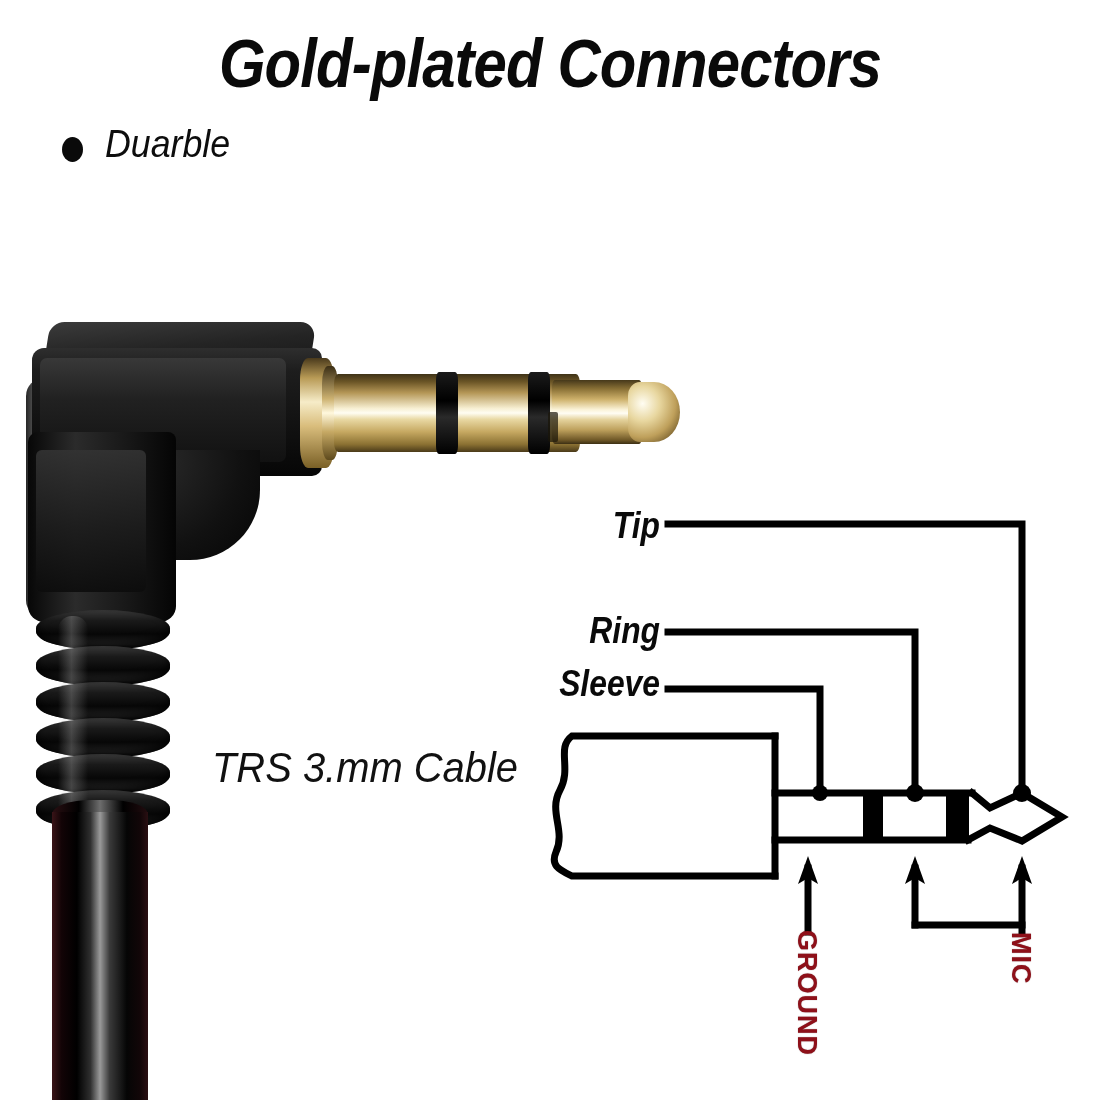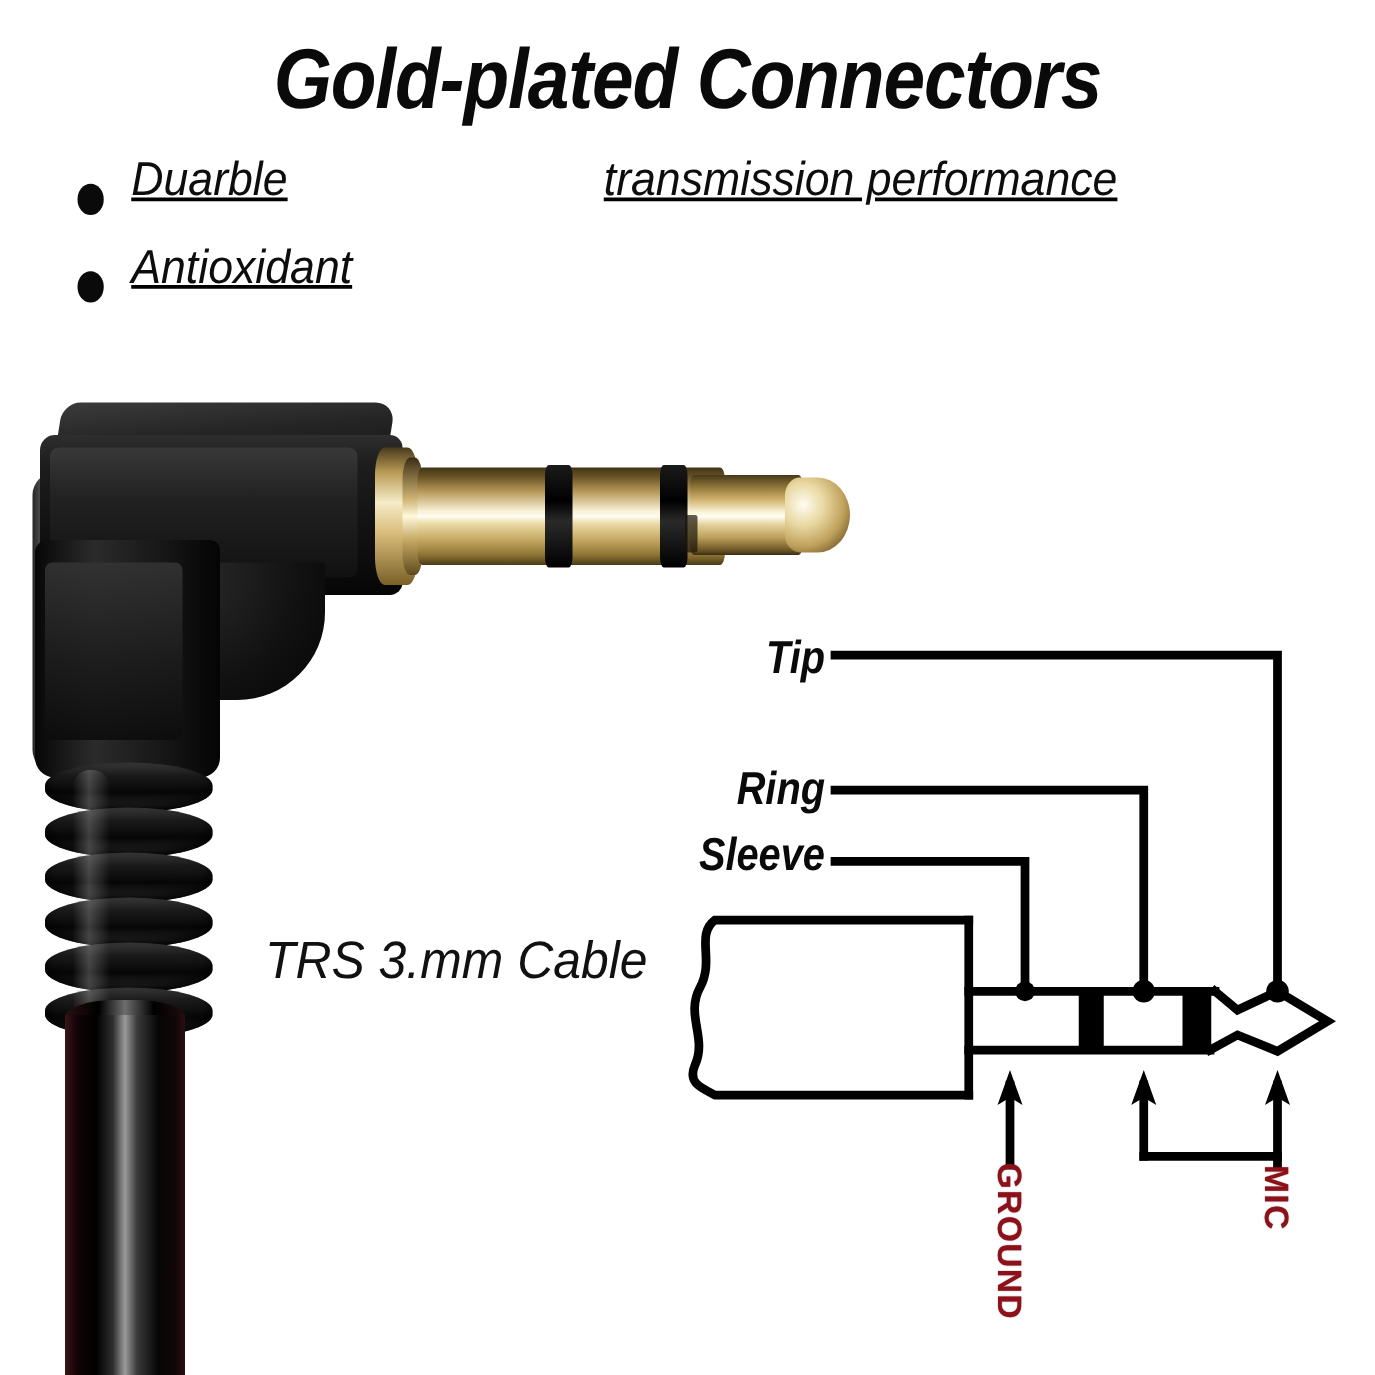--- a/index.html
+++ b/index.html
@@ -48,23 +48,22 @@
   }
   .feat-col {
     position: absolute;
     top: 0;
   }
   #feat-col-left  { left: 62px;  width: 370px; }
   #feat-col-right { left: 440px; width: 520px; }
 
   .feat-item {
     display: flex;
-    align-items: flex-end;
+    align-items: center;
     margin-bottom: 16px;
-    text-decoration: underline;
   }
   .feat-bullet {
     flex: 0 0 auto;
     width: 21px;
     height: 25px;
     border-radius: 50%;
     background: #0a0a0a;
     margin-top: 10px;
     margin-right: 22px;
   }
@@ -298,31 +297,23 @@
 
   <div id="title">Gold-plated Connectors</div>
 
   <div id="features">
 
     <div class="feat-col" id="feat-col-left">
       <div class="feat-item">
         <span class="feat-bullet"></span>
         <span class="feat-text">Duarble</span>
       </div>
-      <div class="feat-item">
-        <span class="feat-bullet"></span>
-        <span class="feat-text">Antioxidant</span>
-      </div>
     </div>
 
     <div class="feat-col" id="feat-col-right">
-      <div class="feat-item">
-        <span class="feat-bullet" style="background:transparent"></span>
-        <span class="feat-text">transmission performance</span>
-      </div>
     </div>
 
   </div>
 
   <div id="photo">
     <div class="housing-shadow"></div>
     <div class="housing-top"></div>
     <div class="housing-arm"></div>
     <div class="housing-arm-face"></div>
     <div class="housing-elbow"></div>

